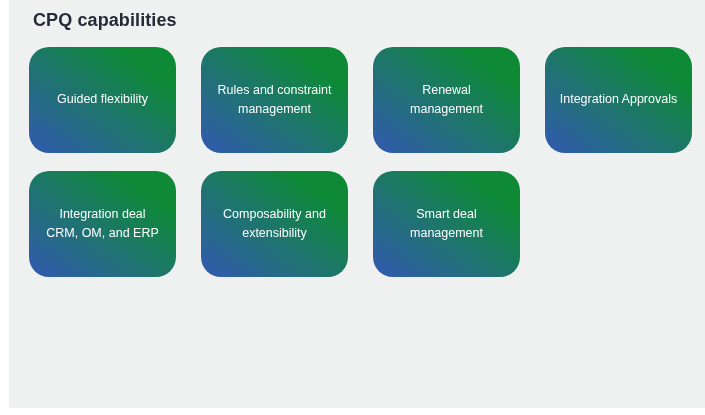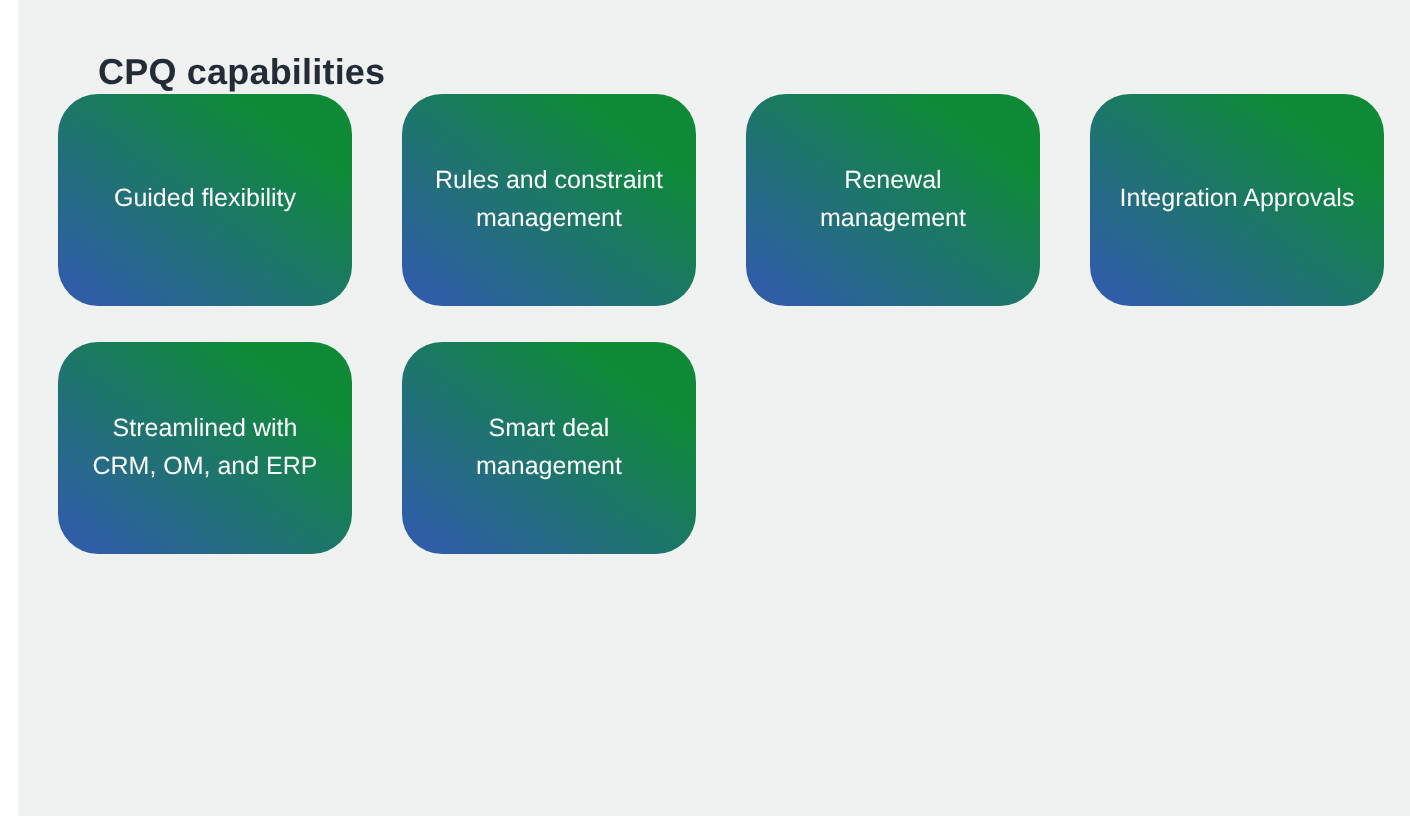--- a/index.html
+++ b/index.html
@@ -27,21 +27,21 @@
     left: 9px;
     top: 0;
     width: 696px;
     height: 408px;
     background: #eff1f0;
   }
   .title {
     position: absolute;
     left: 24px;
     top: 10px;
-    margin: 16px;
+    margin: 0;
     font-size: 18px;
     font-weight: 700;
     color: #222b36;
     letter-spacing: 0.1px;
   }
   .grid {
     position: absolute;
     left: 20px;
     top: 47px;
     display: grid;
@@ -81,22 +81,26 @@
 management</span>
       </div>
       <div class="tile">
         <span class="tile-label">Renewal
 management</span>
       </div>
       <div class="tile">
         <span class="tile-label">Integration Approvals</span>
       </div>
       <div class="tile">
-        <span class="tile-label">Streamlined with
+        <span class="tile-label">Integration deal
 CRM, OM, and ERP</span>
+      </div>
+      <div class="tile">
+        <span class="tile-label">Composability and
+extensibility</span>
       </div>
       <div class="tile">
         <span class="tile-label">Smart deal
 management</span>
       </div>
     </div>
   </div>
 </div>
 
 </body></html>

